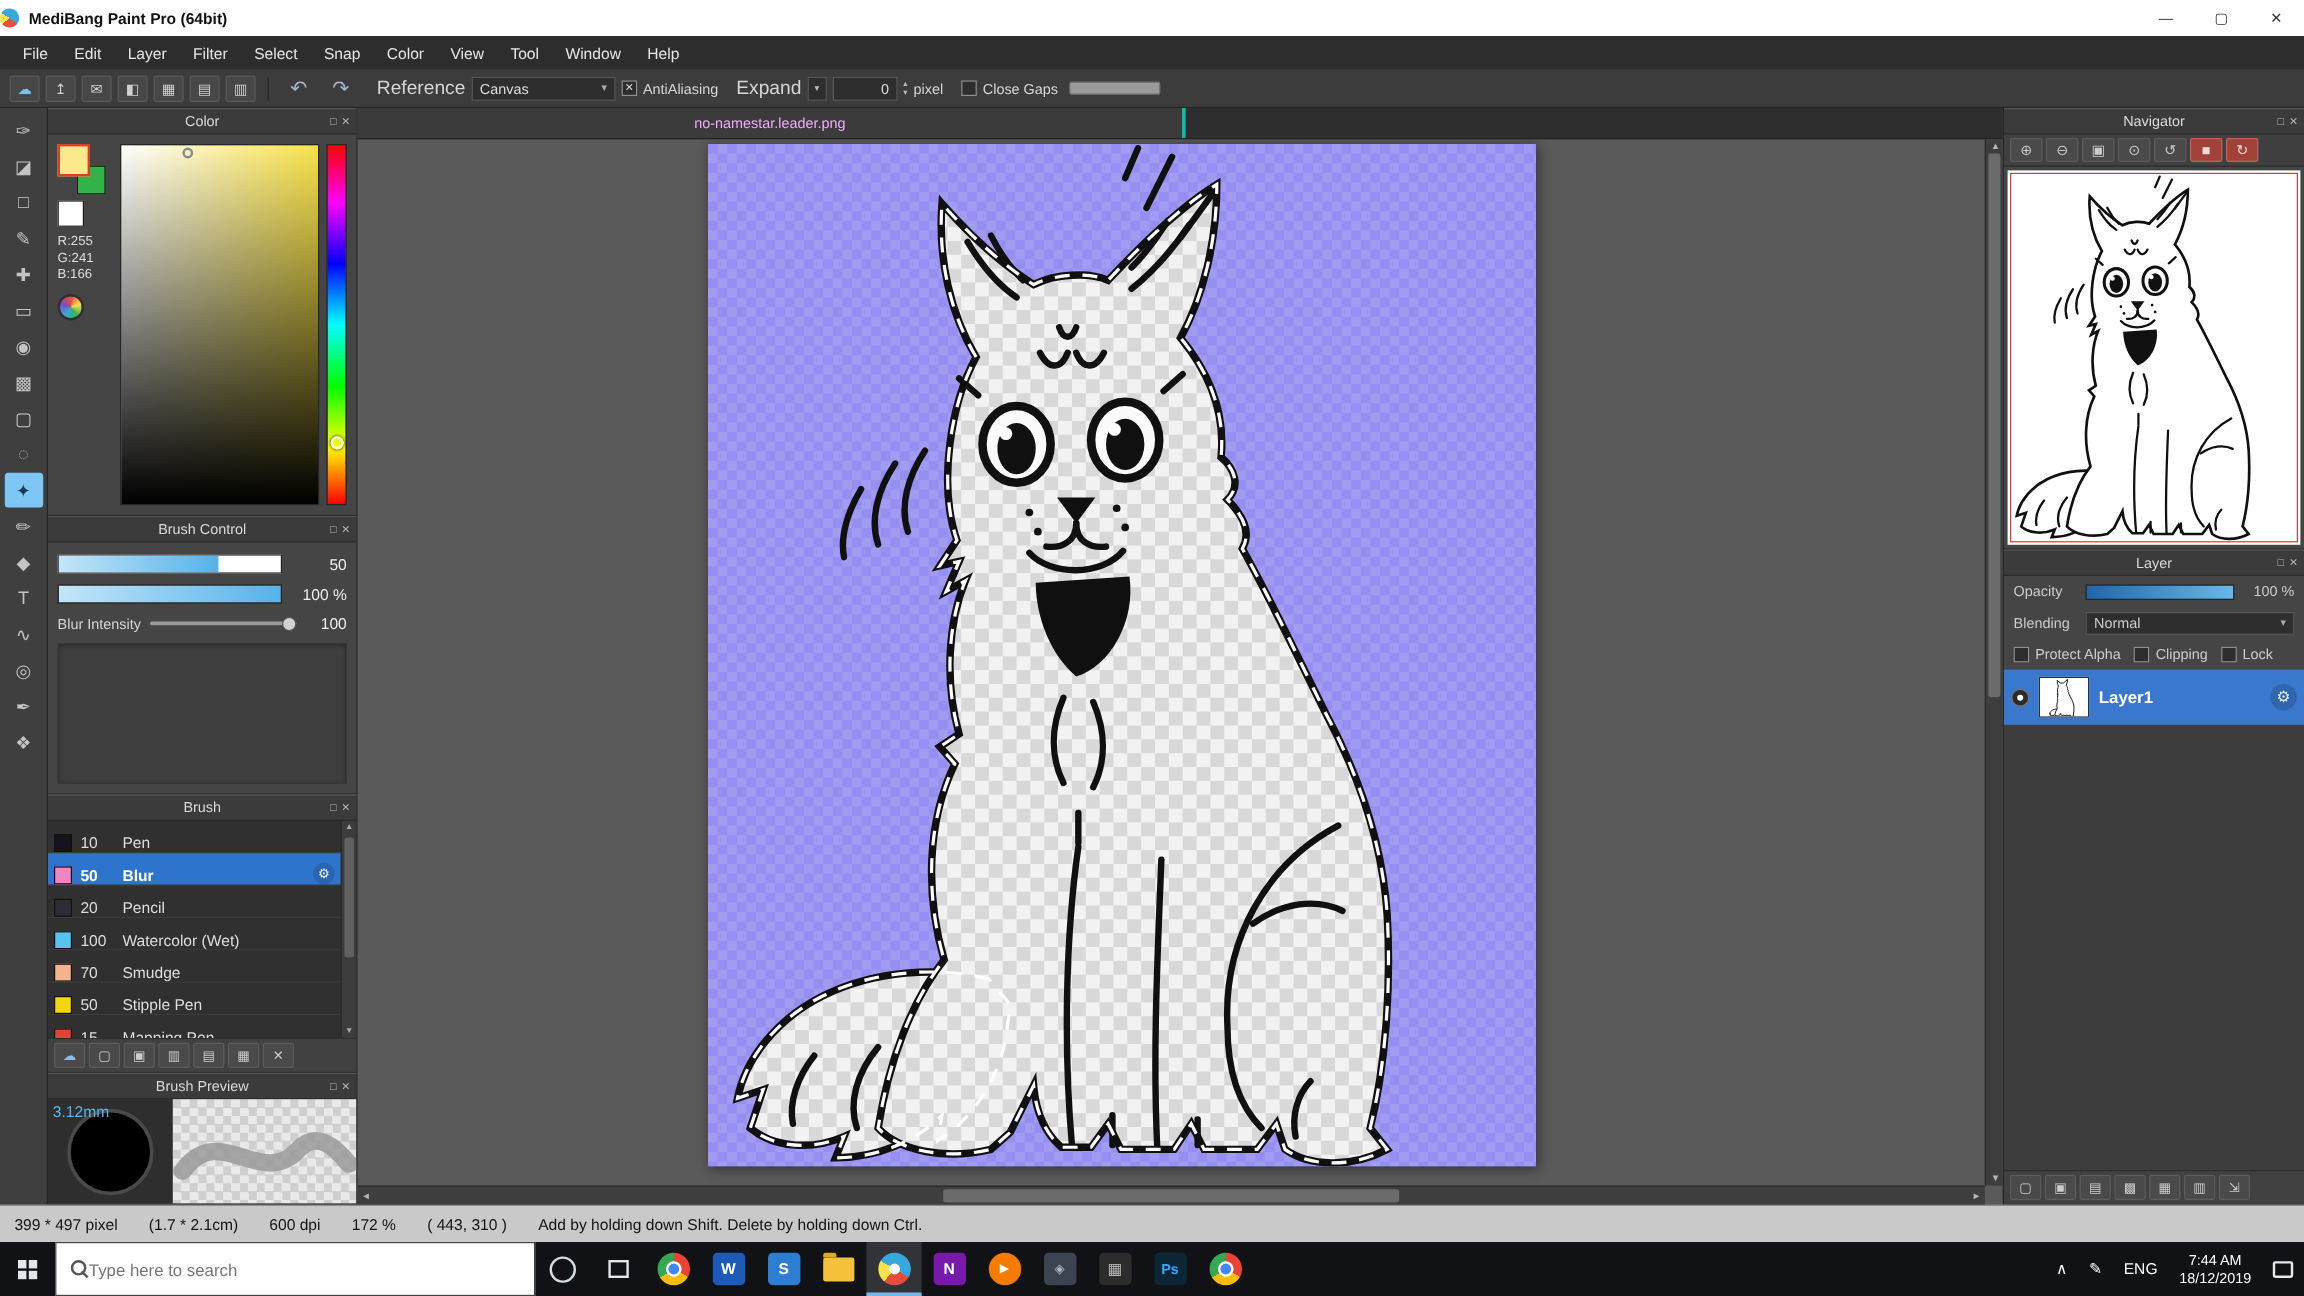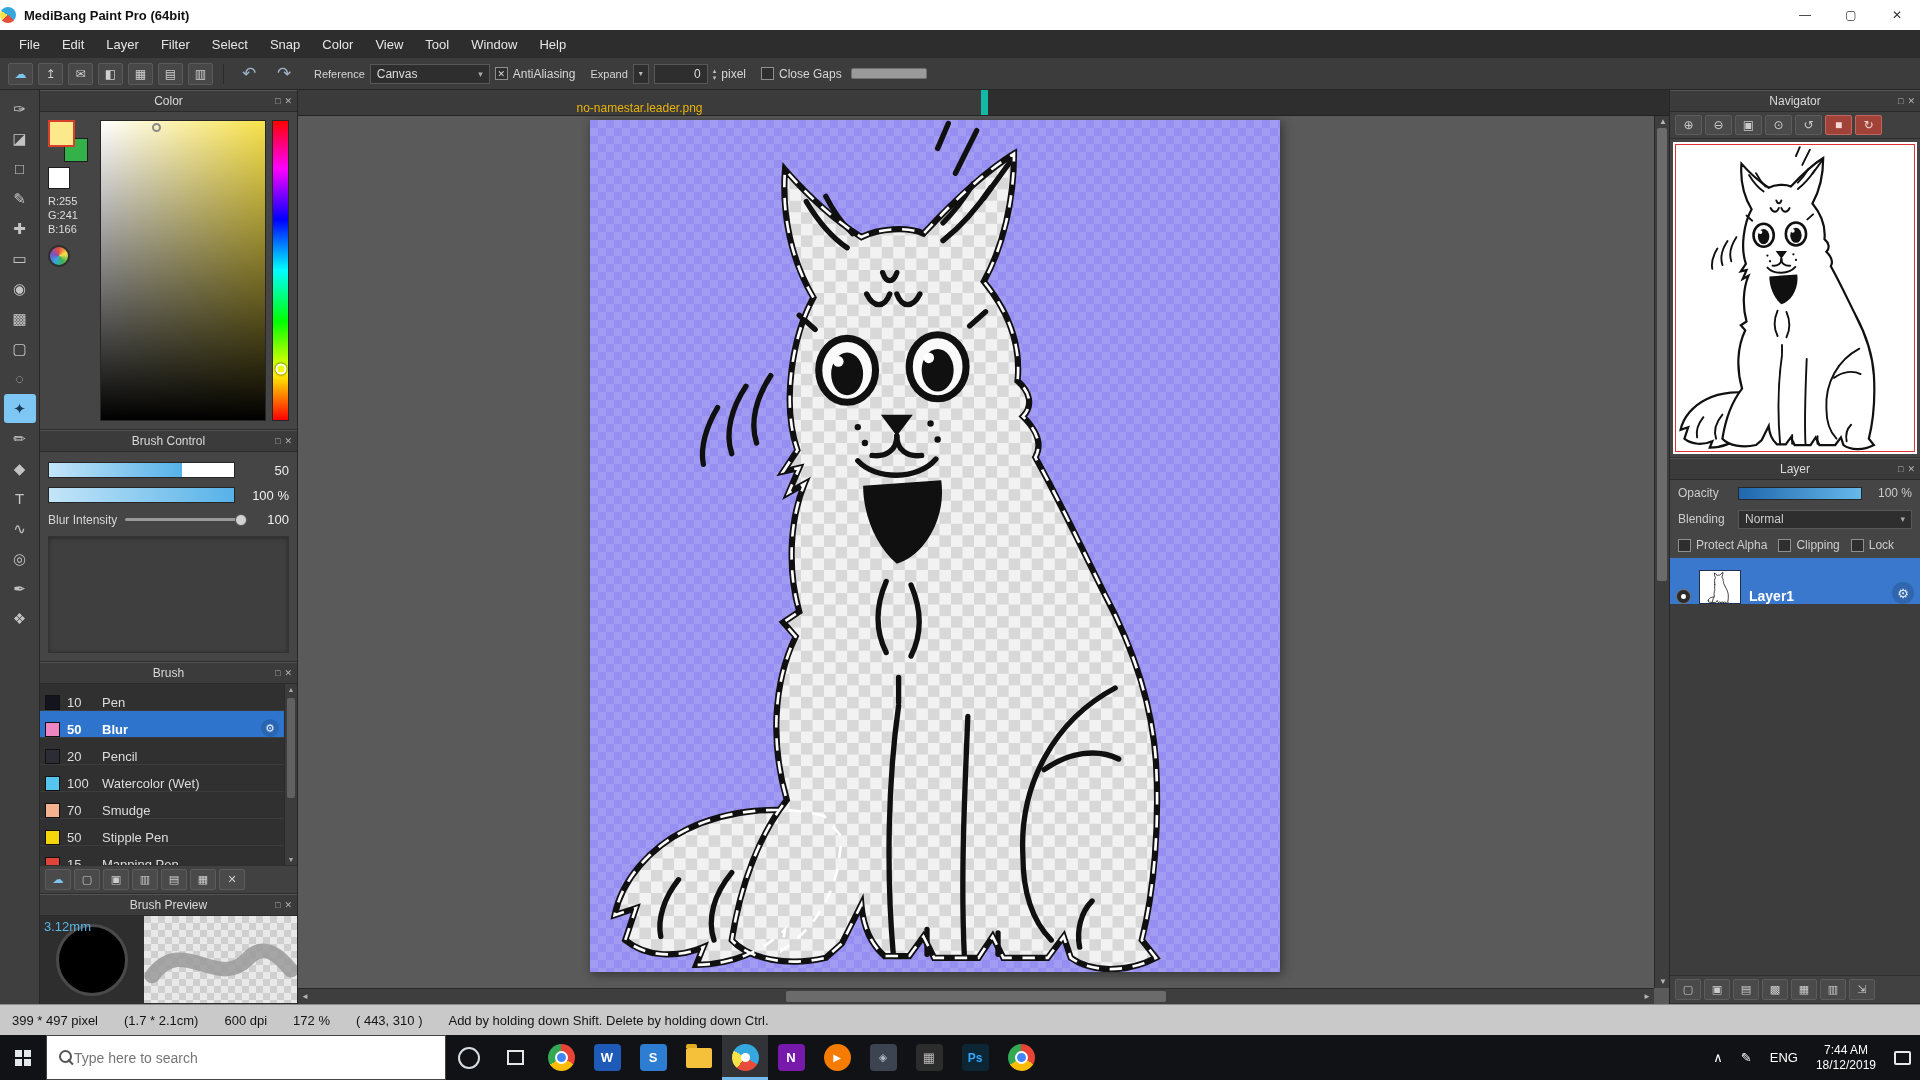--- a/index.html
+++ b/index.html
@@ -17,21 +17,21 @@
   
   .menubar{flex:0 0 28px;background:#2d2d2d;display:flex;align-items:center;padding:0 8px}
   .menu-item{padding:0 11px;color:#e6e6e6;font-size:13px}
 
   
   .toolbar{flex:0 0 32px;background:#3c3c3c;border-bottom:1px solid #262626;display:flex;align-items:center;gap:5px;padding:0 8px;color:#ccc}
   .tb-icon{width:25px;height:22px;background:#474747;border:1px solid #5a5a5a;border-radius:2px;display:flex;align-items:center;justify-content:center;font-size:12px;color:#cfcfcf}
   .tb-icon.blue{color:#7cc3ee}
   .sep{width:1px;height:20px;background:#2a2a2a;margin:0 5px}
   .arrow-btn{width:30px;height:22px;display:flex;align-items:center;justify-content:center;font-size:17px;color:#9fb4c8}
-  .tb-label{font-size:11px;color:#d6d6d6;margin-left:10px}
+  .tb-label{font-size:16px;color:#d6d6d6;margin-left:10px}
   .tb-select{width:120px;height:20px;background:#2e2e2e;border:1px solid #585858;display:flex;align-items:center;justify-content:space-between;padding:0 6px;font-size:12px;color:#ddd}
   .cb{width:13px;height:13px;background:#2e2e2e;border:1px solid #8f8f8f;display:flex;align-items:center;justify-content:center;font-size:9px;color:#ddd}
   .cb-label{font-size:12px;color:#d6d6d6}
   .spin-box{width:54px;height:20px;background:#2e2e2e;border:1px solid #585858;display:flex;align-items:center;justify-content:flex-end;padding:0 6px;font-size:12px;color:#ddd}
   .spin-arrows{display:flex;flex-direction:column;font-size:7px;line-height:7px;color:#bbb}
   .drop-btn{width:16px;height:20px;background:#2e2e2e;border:1px solid #585858;display:flex;align-items:center;justify-content:center;font-size:8px;color:#bbb}
   .gap-slider{width:76px;height:11px;background:#9a9a9a;border:1px solid #6f6f6f;border-radius:2px;margin-left:4px}
 
   
   .main{flex:1;display:flex;min-height:0}
@@ -96,21 +96,21 @@
   .preview-body{flex:1;display:flex;min-height:0}
   .pv-left{flex:0 0 104px;background:#2e2e2e;position:relative;display:flex;align-items:center;justify-content:center}
   .pv-circle{width:72px;height:72px;border-radius:50%;background:#000;border:3px solid #4a4a4a}
   .pv-size{position:absolute;left:4px;top:3px;font-size:13px;color:#58b6e8}
   .pv-right{flex:1;position:relative;background:repeating-conic-gradient(#e9e9e9 0% 25%,#cfcfcf 0% 50%);background-size:14px 14px}
   .pv-right svg{position:absolute;inset:0;width:100%;height:100%}
 
   
   .canvas-col{flex:1 1 auto;min-width:0;display:flex;flex-direction:column;background:#5a5a5a}
   .tabbar{flex:0 0 26px;background:#2e2e2e;border-bottom:1px solid #232323;display:flex}
-  .tab{flex:0 0 690px;background:#3b3b3b;border-right:7px solid #14b8a6;display:flex;align-items:flex-end;justify-content:center;font-size:12px;color:#eab308}
+  .tab{flex:0 0 690px;background:#3b3b3b;border-right:3px solid #14b8a6;display:flex;align-items:center;justify-content:center;font-size:12px;color:#f0abfc}
   .viewport{flex:1;position:relative;overflow:hidden}
   .doc{position:absolute;left:292px;top:4px;width:690px;height:852px;background:repeating-conic-gradient(#a19bf1 0% 25%,#968ef0 0% 50%);background-size:16px 16px;box-shadow:2px 2px 10px rgba(0,0,0,.45)}
   .doc svg{position:absolute;inset:0;width:100%;height:100%}
   .vscroll{position:absolute;right:0;top:0;bottom:16px;width:15px;background:#3e3e3e;border-left:1px solid #292929}
   .vthumb{position:absolute;left:2px;right:2px;top:12px;height:52%;background:#6b6b6b;border-radius:2px}
   .hscroll{position:absolute;left:0;right:15px;bottom:0;height:16px;background:#3e3e3e;border-top:1px solid #292929}
   .hthumb{position:absolute;top:2px;bottom:2px;left:36%;width:28%;background:#6b6b6b;border-radius:2px}
   .sc-arrow{position:absolute;color:#b5b5b5;font-size:8px;line-height:1}
   .sc-l{left:3px;top:4px}.sc-r{right:3px;top:4px}.sc-u{top:2px;left:4px}.sc-d{bottom:2px;left:4px}
 
@@ -125,21 +125,21 @@
   .nav-view-rect{position:absolute;inset:2px;border:1px solid #e03434}
 
   .panel-layer{flex:1;min-height:0}
   .lr-row{flex:0 0 26px;display:flex;align-items:center;gap:8px;padding:0 8px;font-size:12px;color:#ccc}
   .lr-label{width:52px}
   .opacity-track{flex:1;height:13px;border:1px solid #262626;background:linear-gradient(to right,#1f66ac,#66b9ea)}
   .lr-value{width:42px;text-align:right}
   .blend-select{flex:1;height:19px;background:#2e2e2e;border:1px solid #585858;display:flex;align-items:center;justify-content:space-between;padding:0 6px;color:#ccc}
   .checks{gap:5px}
   .layer-list{flex:1;background:#3d3d3d;display:flex;flex-direction:column;min-height:0}
-  .layer-row{flex:0 0 46px;background:#3a78cd;display:flex;align-items:flex-end;gap:8px;padding:0 6px}
+  .layer-row{flex:0 0 46px;background:#3a78cd;display:flex;align-items:center;gap:8px;padding:0 6px}
   .vis-dot{width:15px;height:15px;border-radius:50%;background:#2b2b2b;border:1px solid #777;position:relative;flex:0 0 auto}
   .vis-dot::after{content:"";position:absolute;inset:4px;background:#fff;border-radius:50%}
   .layer-thumb{width:42px;height:34px;background:#fff;border:1px solid #20314d;position:relative;overflow:hidden;flex:0 0 auto}
   .layer-thumb svg{position:absolute;inset:0;width:100%;height:100%}
   .layer-name{flex:1;color:#fff;font-weight:bold;font-size:14px}
   .layer-gear{width:22px;height:22px;border-radius:50%;background:#2f66ad;color:#e3edf8;display:flex;align-items:center;justify-content:center;font-size:13px}
   .layer-tools{flex:0 0 28px;display:flex;align-items:center;gap:3px;padding:0 5px;background:#414141;border-top:1px solid #2f2f2f}
 
   
   .statusbar{flex:0 0 31px;background:#c9c9c9;border-top:1px solid #8c8c8c;display:flex;align-items:center;gap:26px;padding:0 12px;color:#141414;font-size:13px}

